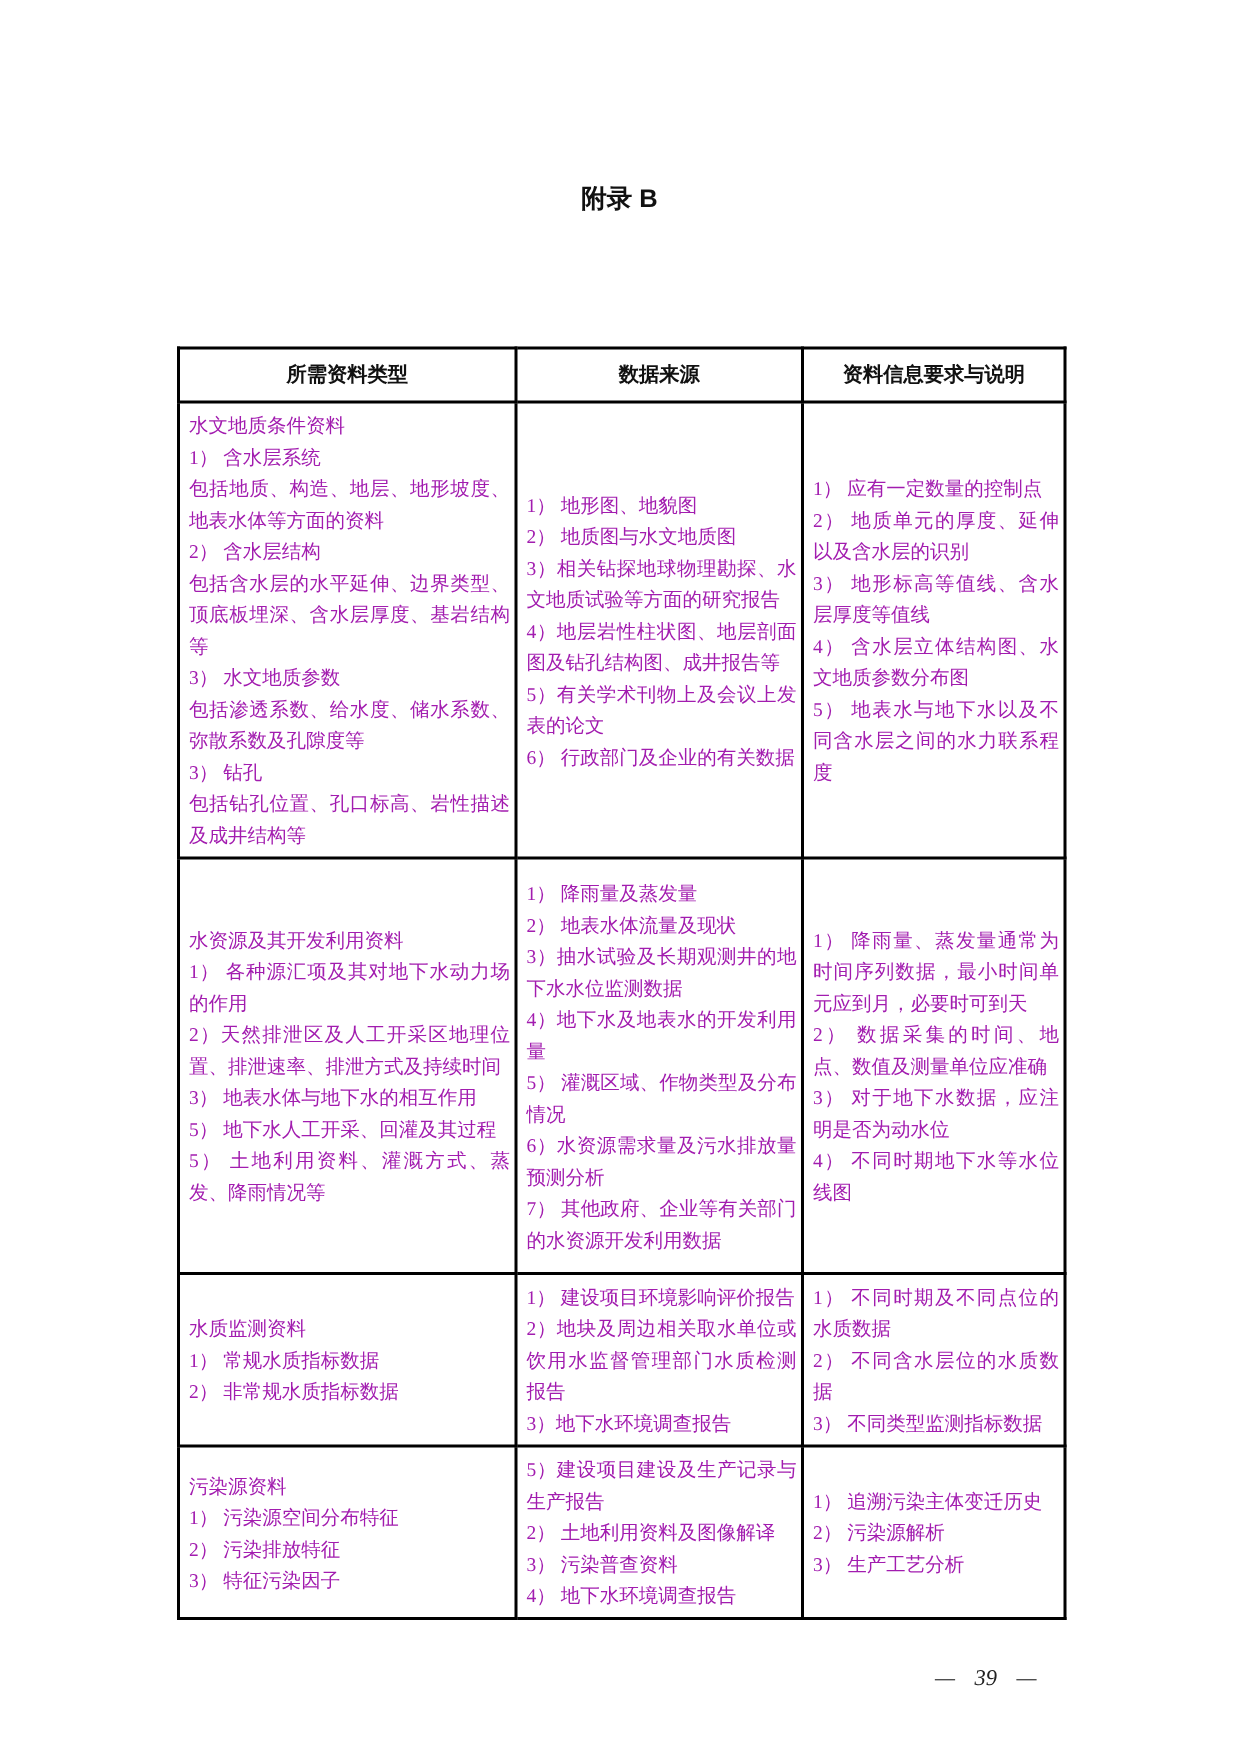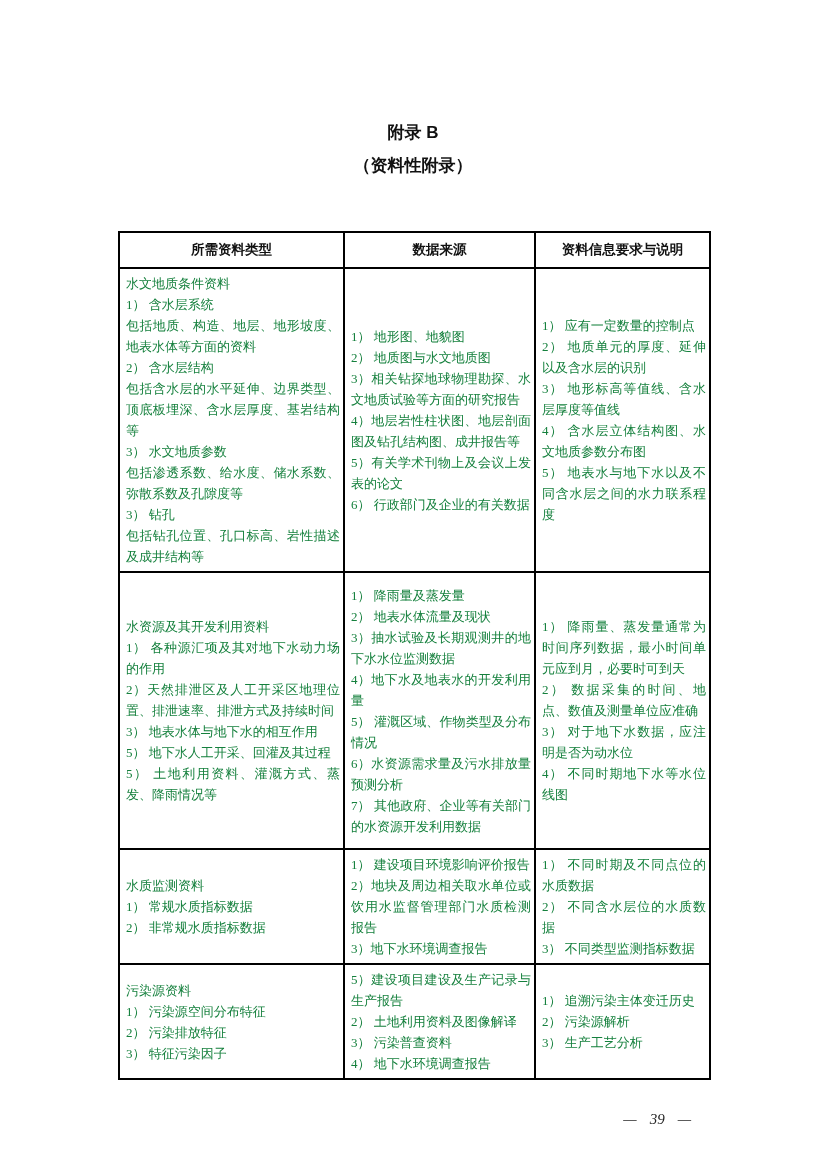--- a/index.html
+++ b/index.html
@@ -48,21 +48,21 @@
     vertical-align: middle;
     color: #111;
     padding: 0 2px;
   }
   .doc-table td {
     vertical-align: middle;
     text-align: justify;
     font-size: 13px;
     line-height: 21px;
     padding: 4px 3px 4px 6px;
-    color: #15803d;
+    color: #a21caf;
   }
   tr.r0 { height: 257px; }
   tr.r1 { height: 277px; }
   tr.r2 { height: 113px; }
   tr.r3 { height: 111px; }
   .cell-line { margin: 0; }
   .page-number {
     position: absolute;
     top: 1087px;
     right: 122px;
@@ -74,21 +74,20 @@
   }
   .page-number .dash { margin: 0 13px; }
 </style>
 </head>
 <body>
 
 <div class="page">
 
   <div class="title-block">
     <div class="title-line">附录 B</div>
-    <div class="title-line">（资料性附录）</div>
   </div>
 
   <table class="doc-table">
     <colgroup>
       <col style="width:225px">
       <col style="width:191px">
       <col style="width:175px">
     </colgroup>
     <thead>
       <tr>

